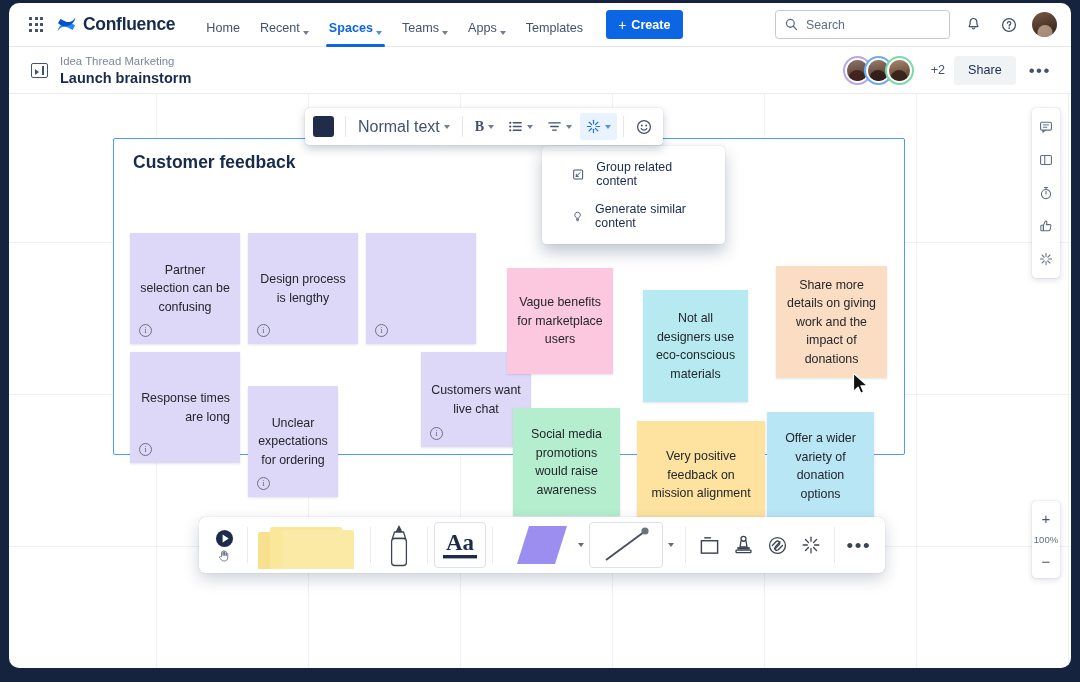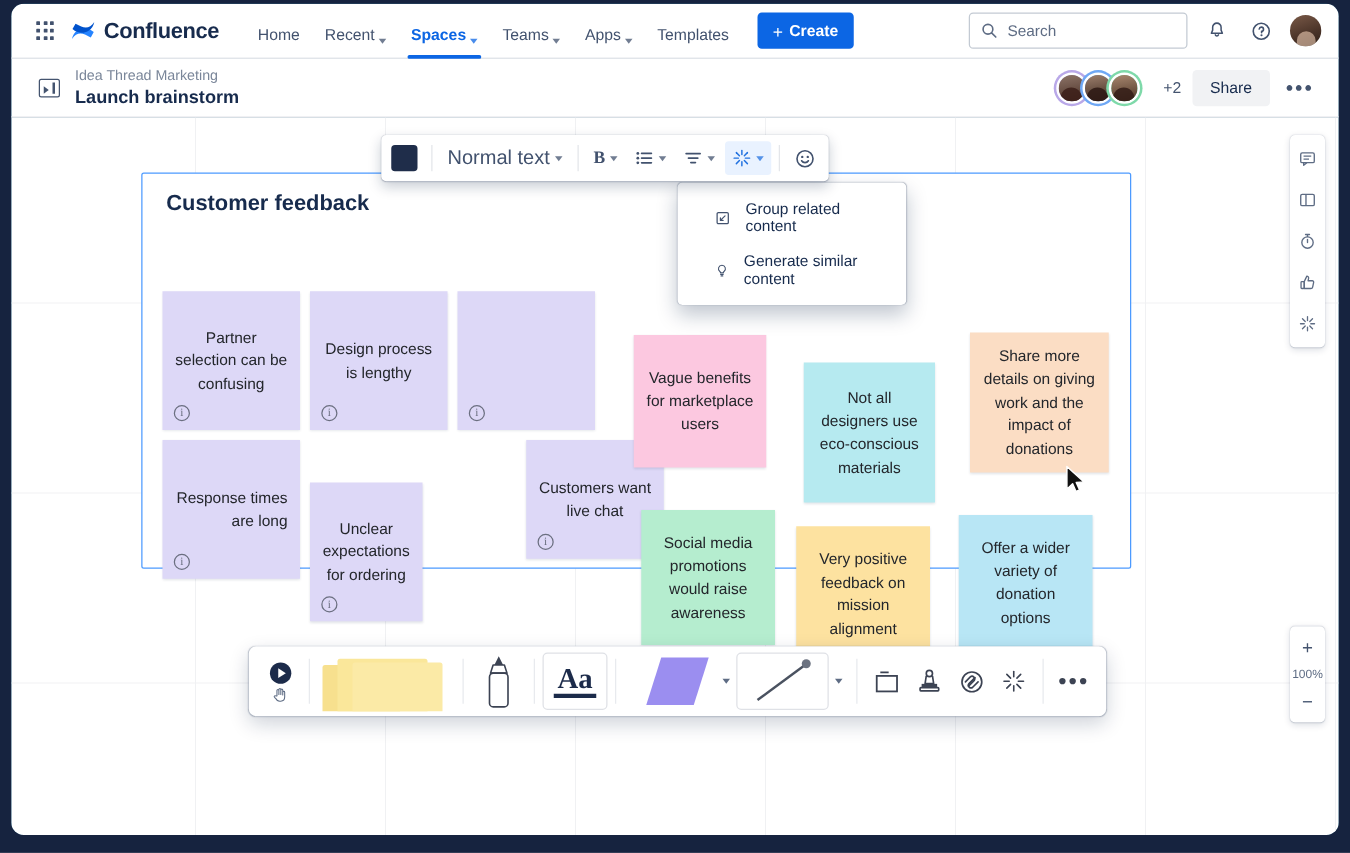--- a/index.html
+++ b/index.html
@@ -349,21 +349,21 @@
           </div>
           <div class="note" style="left: 634px; top: 196px; width: 105px; height: 112px; background: rgb(182, 234, 240);">
             <span>Not all designers use eco-conscious materials</span>
           </div>
           <div class="note" style="left: 767px; top: 172px; width: 111px; height: 112px; background: rgb(251, 221, 196);">
             <span>Share more details on giving work and the impact of donations</span>
           </div>
           <div class="note" style="left: 504px; top: 314px; width: 107px; height: 108px; background: rgb(181, 237, 207);">
             <span>Social media promotions would raise awareness</span>
           </div>
-          <div class="note" style="left: 628px; top: 327px; width: 107px; height: 108px; background: rgb(253, 226, 160);">
+          <div class="note" style="left: 628px; top: 327px; width: 128px; height: 108px; background: rgb(253, 226, 160);">
             <span>Very positive feedback on mission alignment</span>
           </div>
           <div class="note" style="left: 758px; top: 318px; width: 107px; height: 108px; background: rgb(184, 230, 245);">
             <span>Offer a wider variety of donation options</span>
           </div>
         </div>
 
     <div class="cursor-arrow">
       <svg width="18" height="24" viewBox="0 0 18 24">
             <path d="M1.5 1.2 L1.5 19.5 L6.1 15.1 L8.8 21.2 L11.7 19.9 L9 13.9 L15.2 13.6 Z" fill="#111" stroke="#fff" stroke-width="1.2" stroke-linejoin="round"></path>

